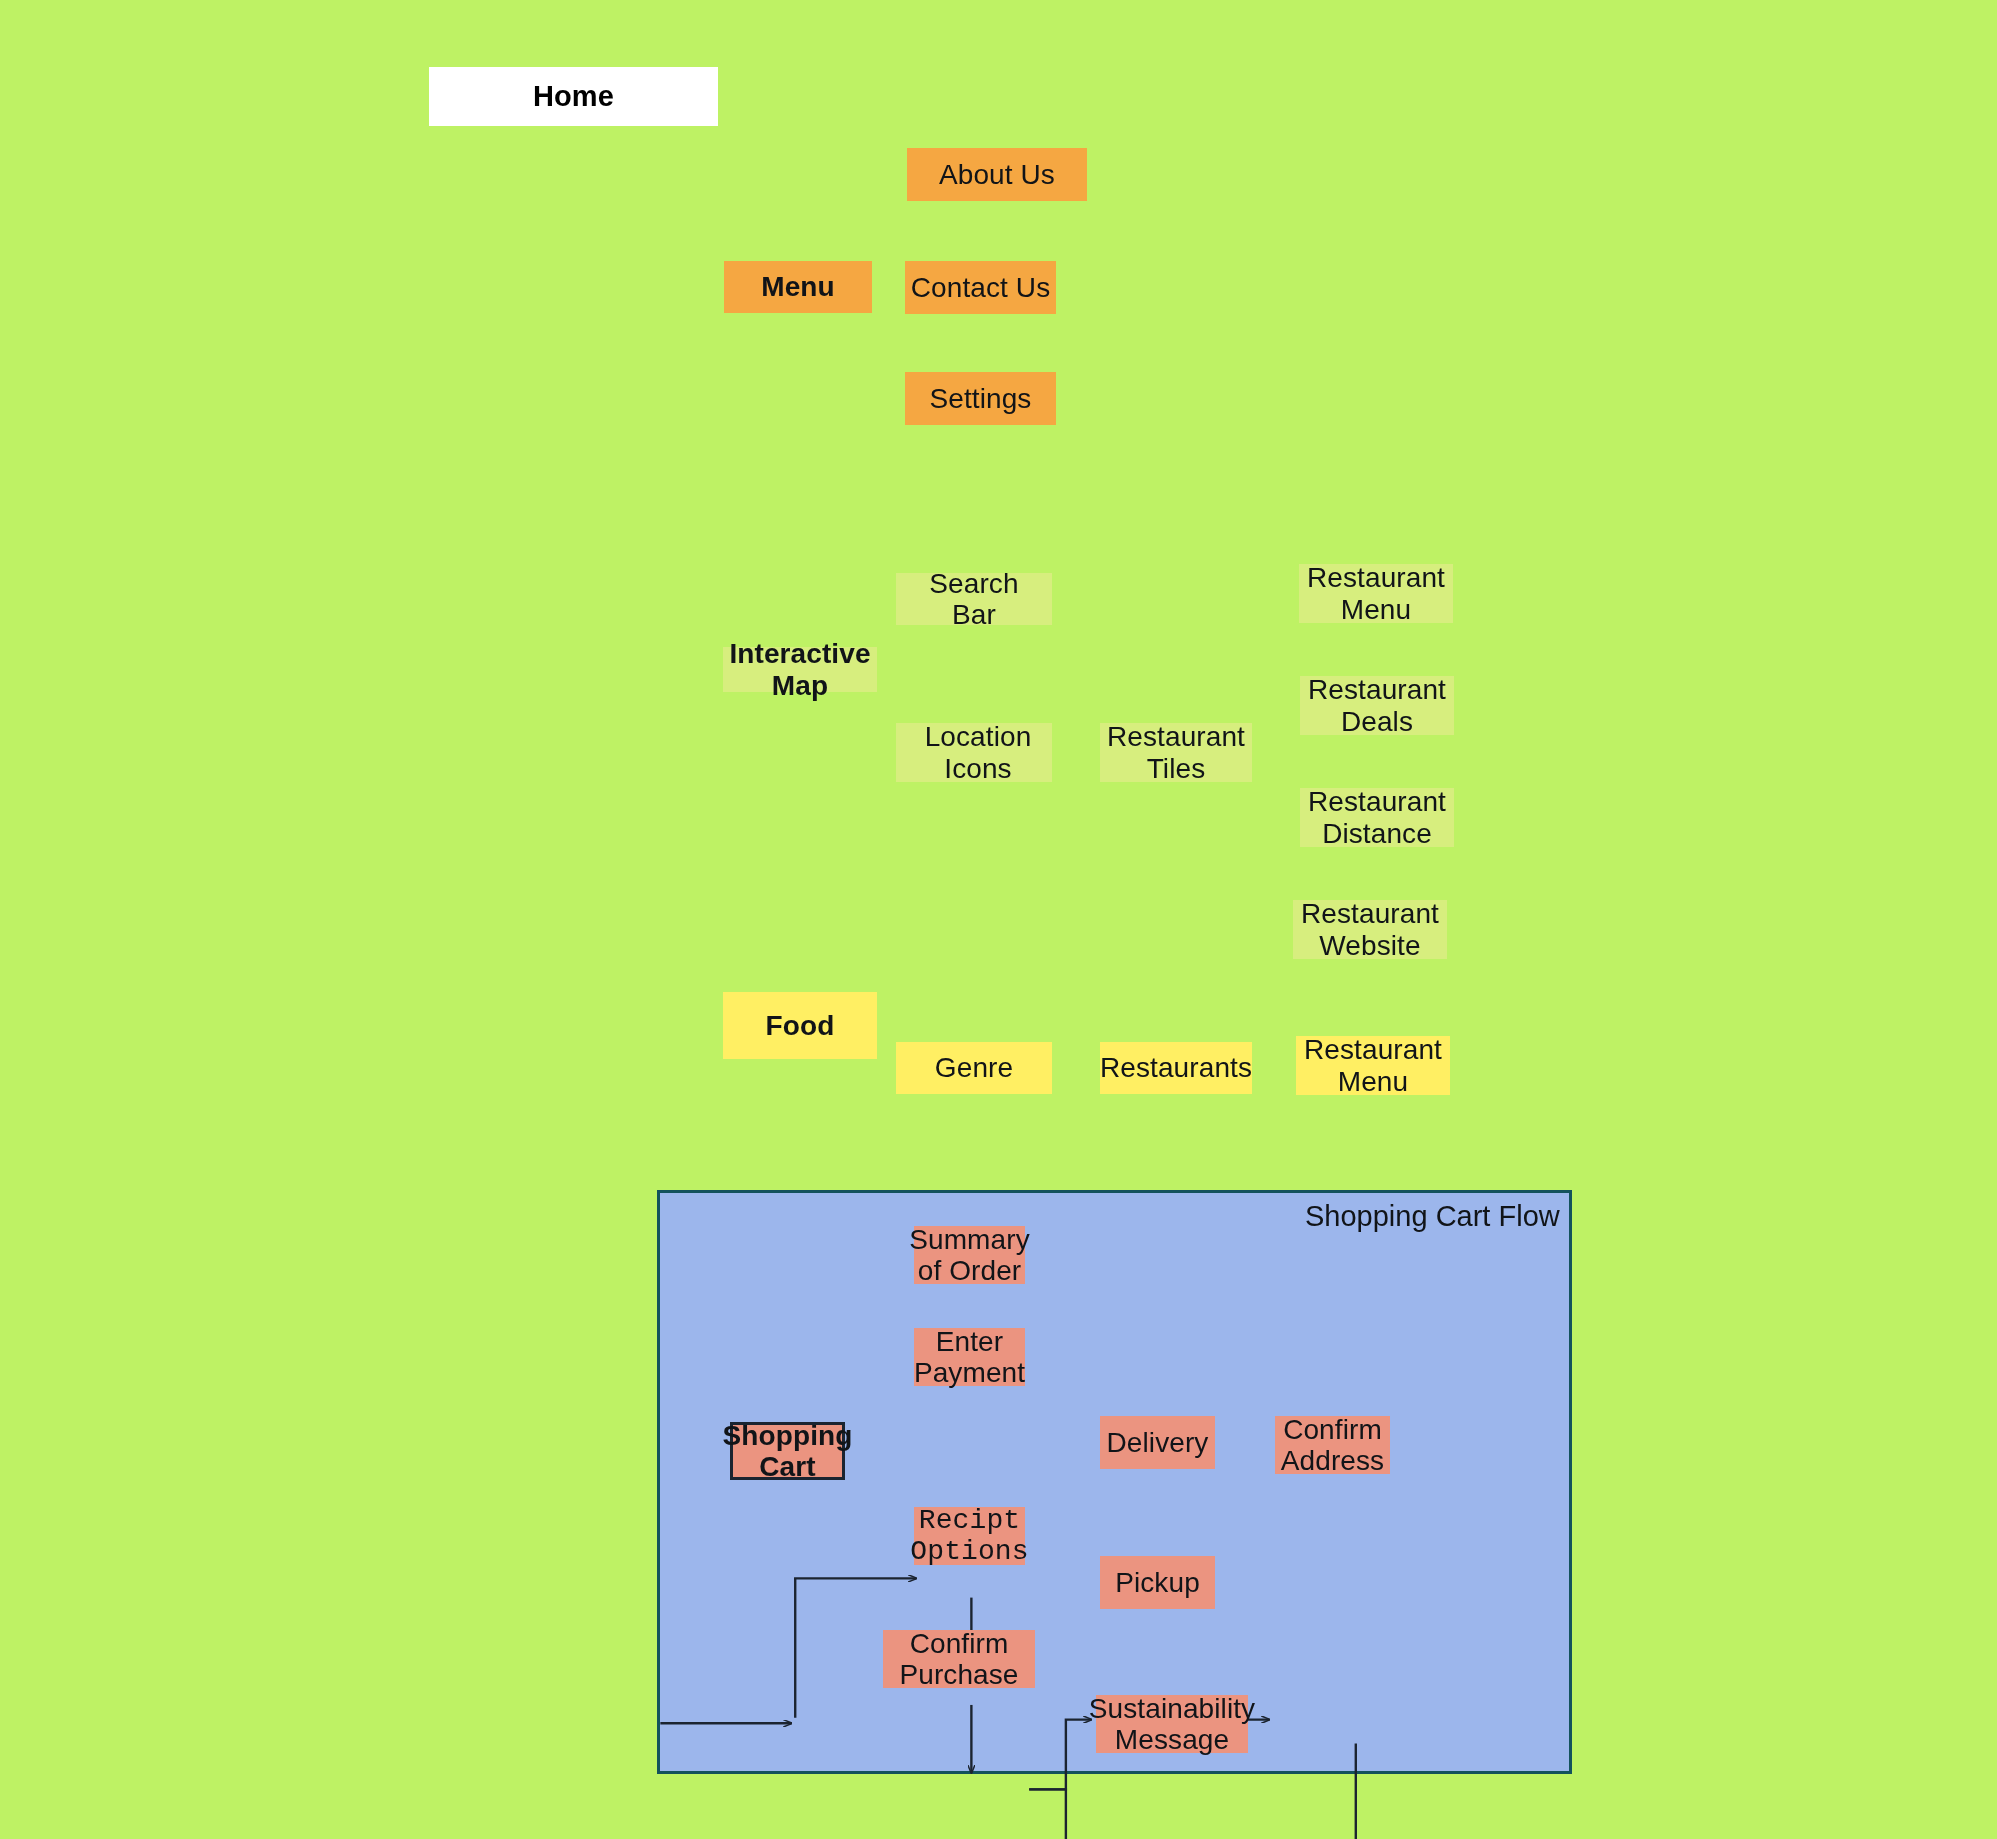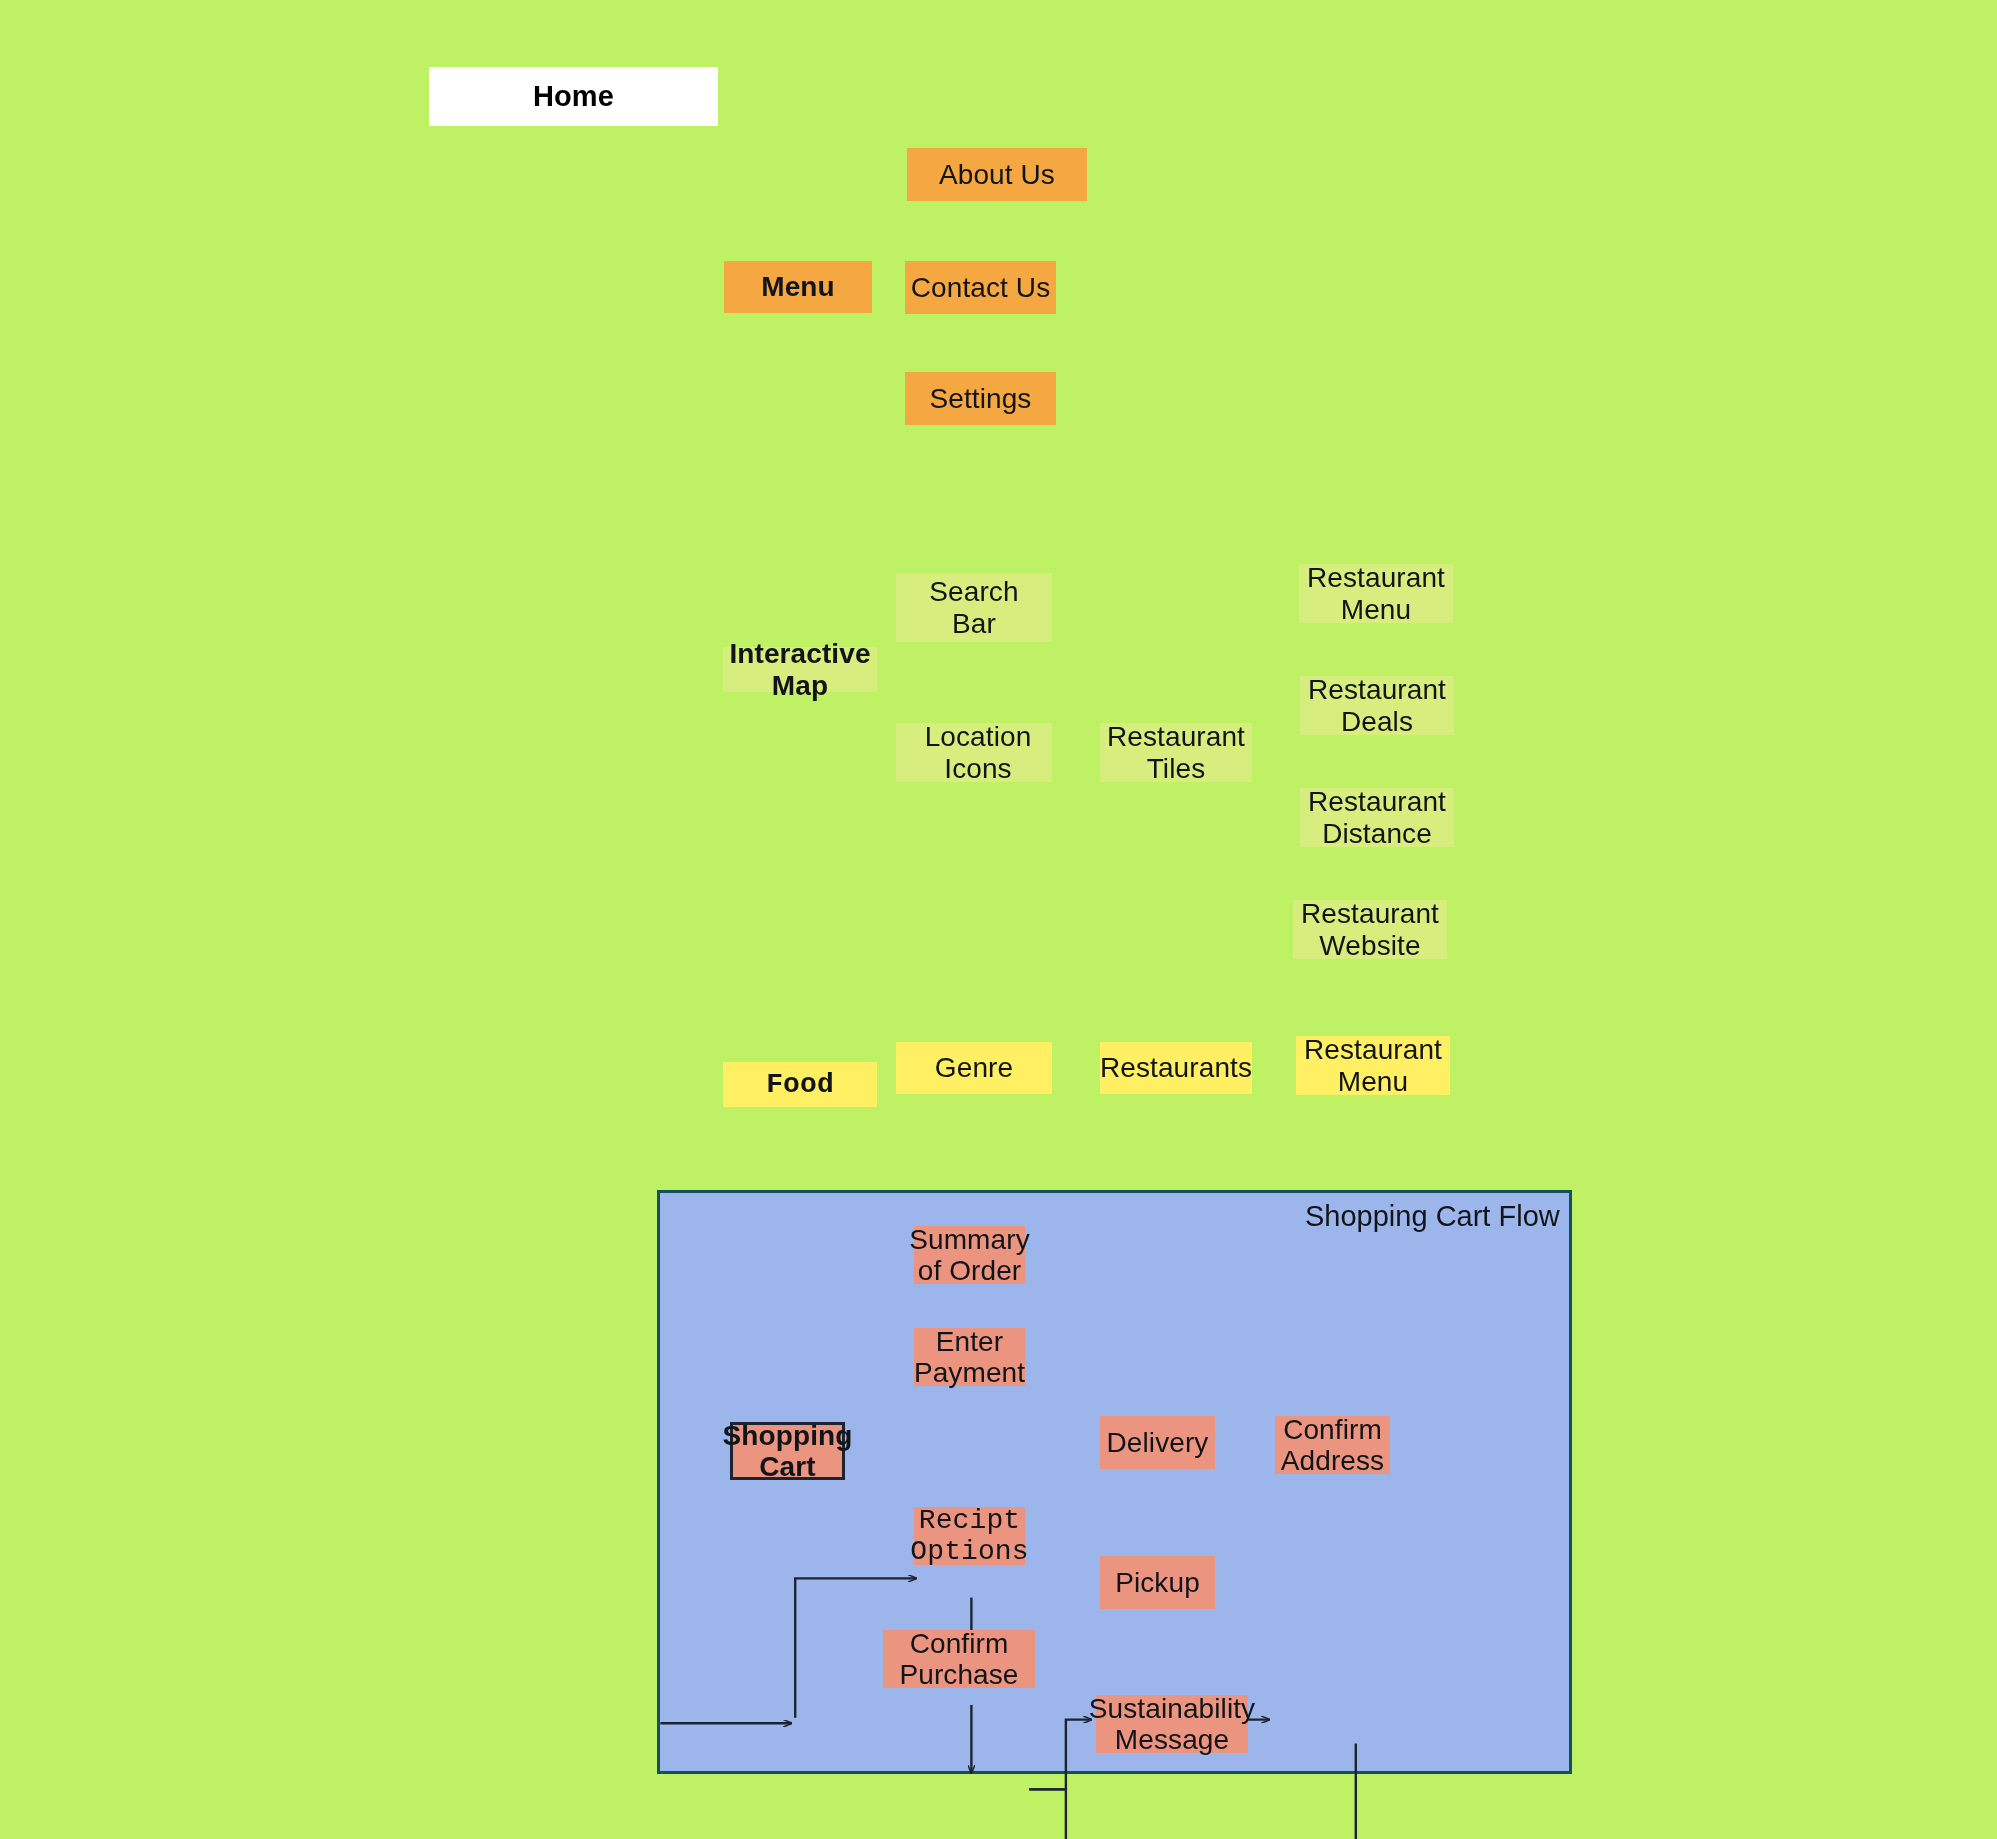--- a/index.html
+++ b/index.html
@@ -74,21 +74,21 @@
   <div class="node n-home" style="left:429px; top:67px; width:289px; height:59px;">Home</div>
 
   <div class="node n-orange" style="left:907px; top:148px; width:180px; height:53px;">About Us</div>
 
   <div class="node n-orange bold" style="left:724px; top:261px; width:148px; height:52px;">Menu</div>
 
   <div class="node n-orange" style="left:905px; top:261px; width:151px; height:53px;">Contact Us</div>
 
   <div class="node n-orange" style="left:905px; top:372px; width:151px; height:53px;">Settings</div>
 
-  <div class="node n-green" style="left:896px; top:573px; width:156px; height:69px;">Search
+  <div class="node n-green" style="left:896px; top:573px; width:156px; height:52px;">Search
 Bar</div>
 
   <div class="node n-green bold" style="left:723px; top:647px; width:154px; height:45px;">Interactive
 Map</div>
 
   <div class="node n-green" style="left:896px; top:723px; width:156px; height:59px;padding-left:8px;">Location
 Icons</div>
 
   <div class="node n-green" style="left:1100px; top:723px; width:152px; height:59px;">Restaurant
 Tiles</div>
@@ -98,21 +98,21 @@
 
   <div class="node n-green" style="left:1300px; top:676px; width:154px; height:59px;">Restaurant
 Deals</div>
 
   <div class="node n-green" style="left:1300px; top:788px; width:154px; height:59px;">Restaurant
 Distance</div>
 
   <div class="node n-green" style="left:1293px; top:900px; width:154px; height:59px;">Restaurant
 Website</div>
 
-  <div class="node n-yellow bold" style="left:723px; top:1062px; width:154px; height:45px;font-family:Liberation Mono, monospace;">Food</div>
+  <div class="node n-yellow bold" style="left:723px; top:992px; width:154px; height:67px;">Food</div>
 
   <div class="node n-yellow" style="left:896px; top:1042px; width:156px; height:52px;">Genre</div>
 
   <div class="node n-yellow" style="left:1100px; top:1042px; width:152px; height:52px;">Restaurants</div>
 
   <div class="node n-yellow" style="left:1296px; top:1036px; width:154px; height:59px;">Restaurant
 Menu</div>
 
   <div class="cart-container" style="left:657px; top:1190px; width:915px; height:584px;">
 

